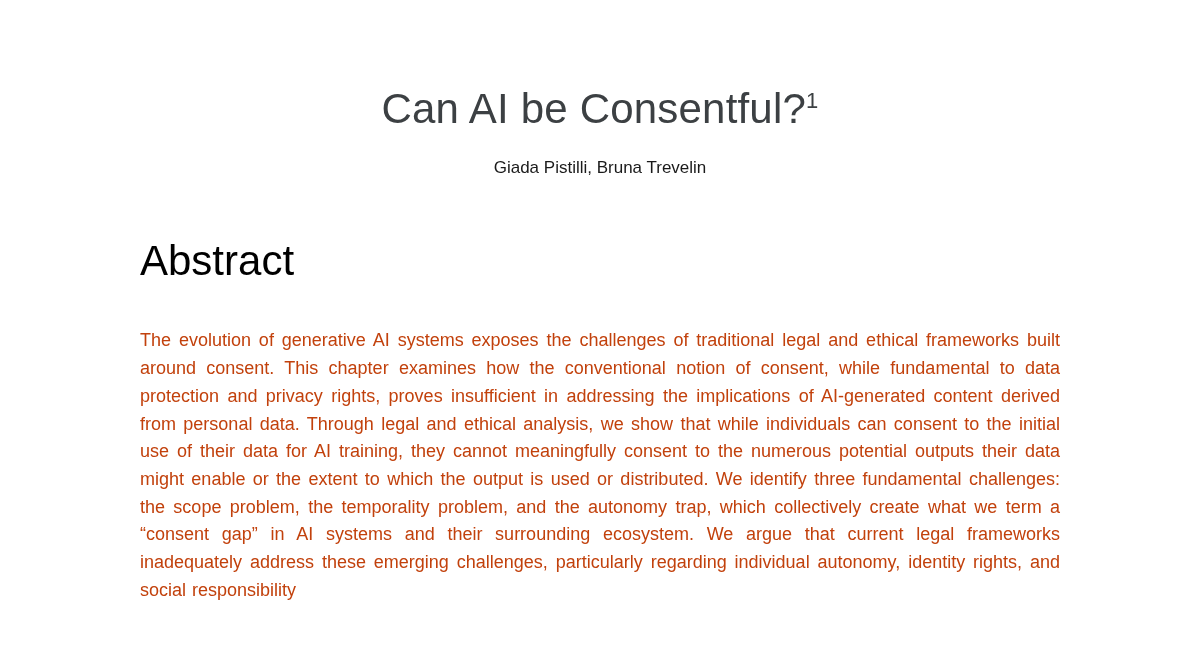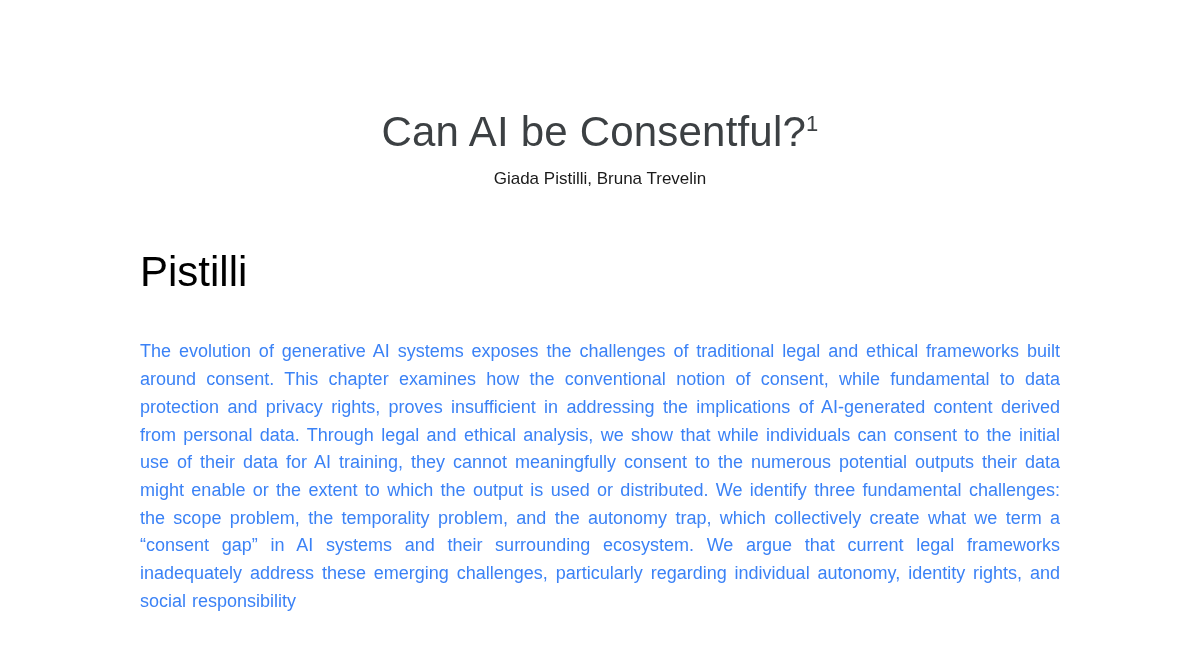--- a/index.html
+++ b/index.html
@@ -11,68 +11,68 @@
     background: #ffffff;
   }
   body {
     font-family: "Liberation Sans", "DejaVu Sans", sans-serif;
     color: #000000;
     -webkit-font-smoothing: antialiased;
   }
   .page {
     width: 920px;
     margin: 0 auto;
-    padding-top: 107px;
+    padding-top: 84px;
   }
   .title {
     margin: 0;
     text-align: center;
     font-size: 42px;
     font-weight: 400;
     line-height: 1.2;
     color: #3c4043;
     letter-spacing: 0.2px;
   }
   .title sup {
     font-size: 22px;
     font-weight: 400;
     vertical-align: super;
     line-height: 0;
   }
   .byline {
-    margin-top: 8px;
+    margin-top: 20px;
     text-align: center;
     font-size: 17px;
     line-height: 28px;
     color: #1a1a1a;
   }
   .section-heading {
     margin: 58px 0 0 0;
     font-size: 42px;
     font-weight: 400;
     line-height: 1.0;
     color: #000000;
   }
   .abstract-text {
     margin: 45px 0 0 0;
     font-size: 18px;
     line-height: 27.7px;
     text-align: justify;
-    color: #3b82f6;
+    color: #c2410c;
     word-spacing: 1px;
   }
 </style>
 </head>
 <body>
 
 <div class="page">
 
   <h1 class="title"><span>Can AI be Consentful?</span><sup>1</sup></h1>
 
   <div class="byline">
     <div>Giada Pistilli, Bruna Trevelin</div>
   </div>
 
-  <h2 class="section-heading">Pistilli</h2>
+  <h2 class="section-heading">Abstract</h2>
 
   <p class="abstract-text">The evolution of generative AI systems exposes the challenges of traditional legal and ethical frameworks built around consent. This chapter examines how the conventional notion of consent, while fundamental to data protection and privacy rights, proves insufficient in addressing the implications of AI-generated content derived from personal data. Through legal and ethical analysis, we show that while individuals can consent to the initial use of their data for AI training, they cannot meaningfully consent to the numerous potential outputs their data might enable or the extent to which the output is used or distributed. We identify three fundamental challenges: the scope problem, the temporality problem, and the autonomy trap, which collectively create what we term a “consent gap” in AI systems and their surrounding ecosystem. We argue that current legal frameworks inadequately address these emerging challenges, particularly regarding individual autonomy, identity rights, and social responsibility</p>
 
 </div>
 
 </body></html>

